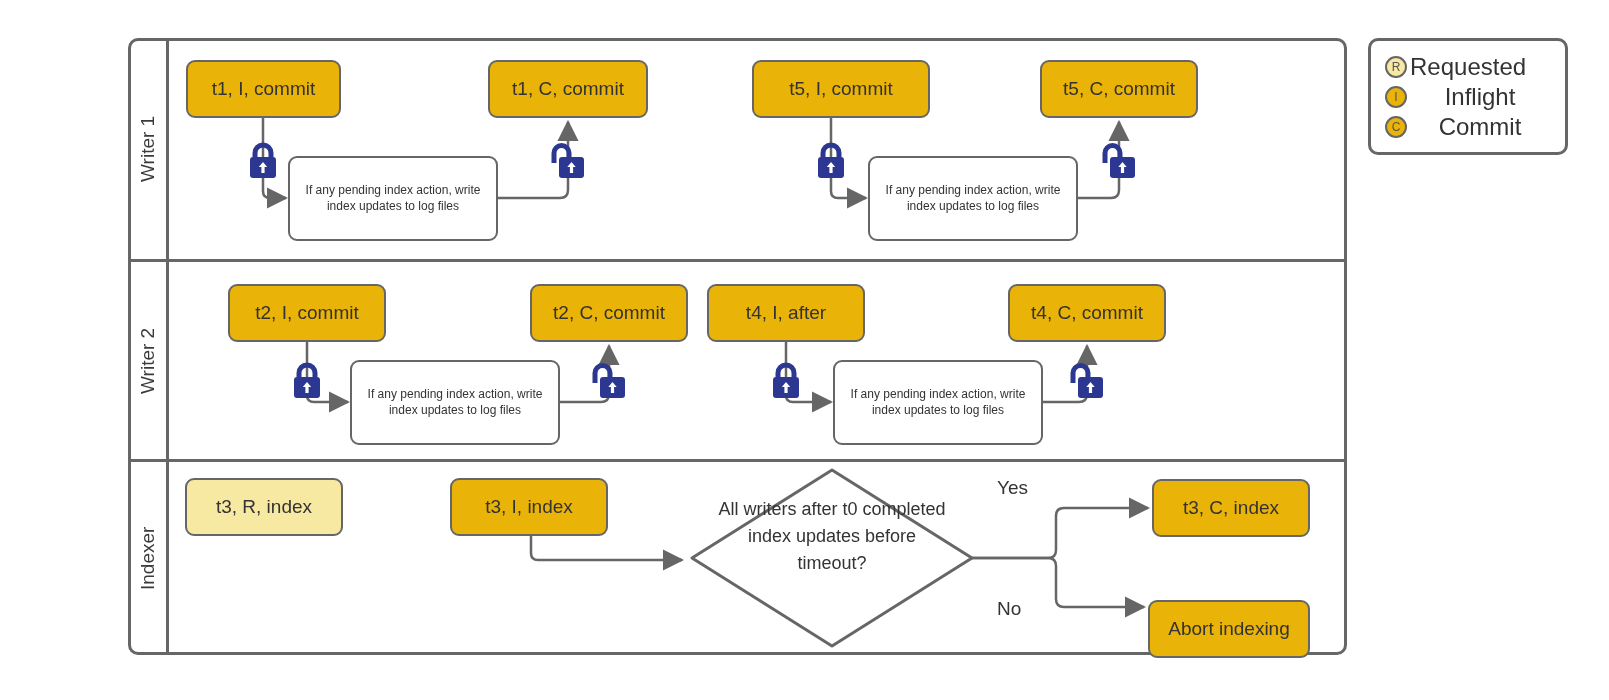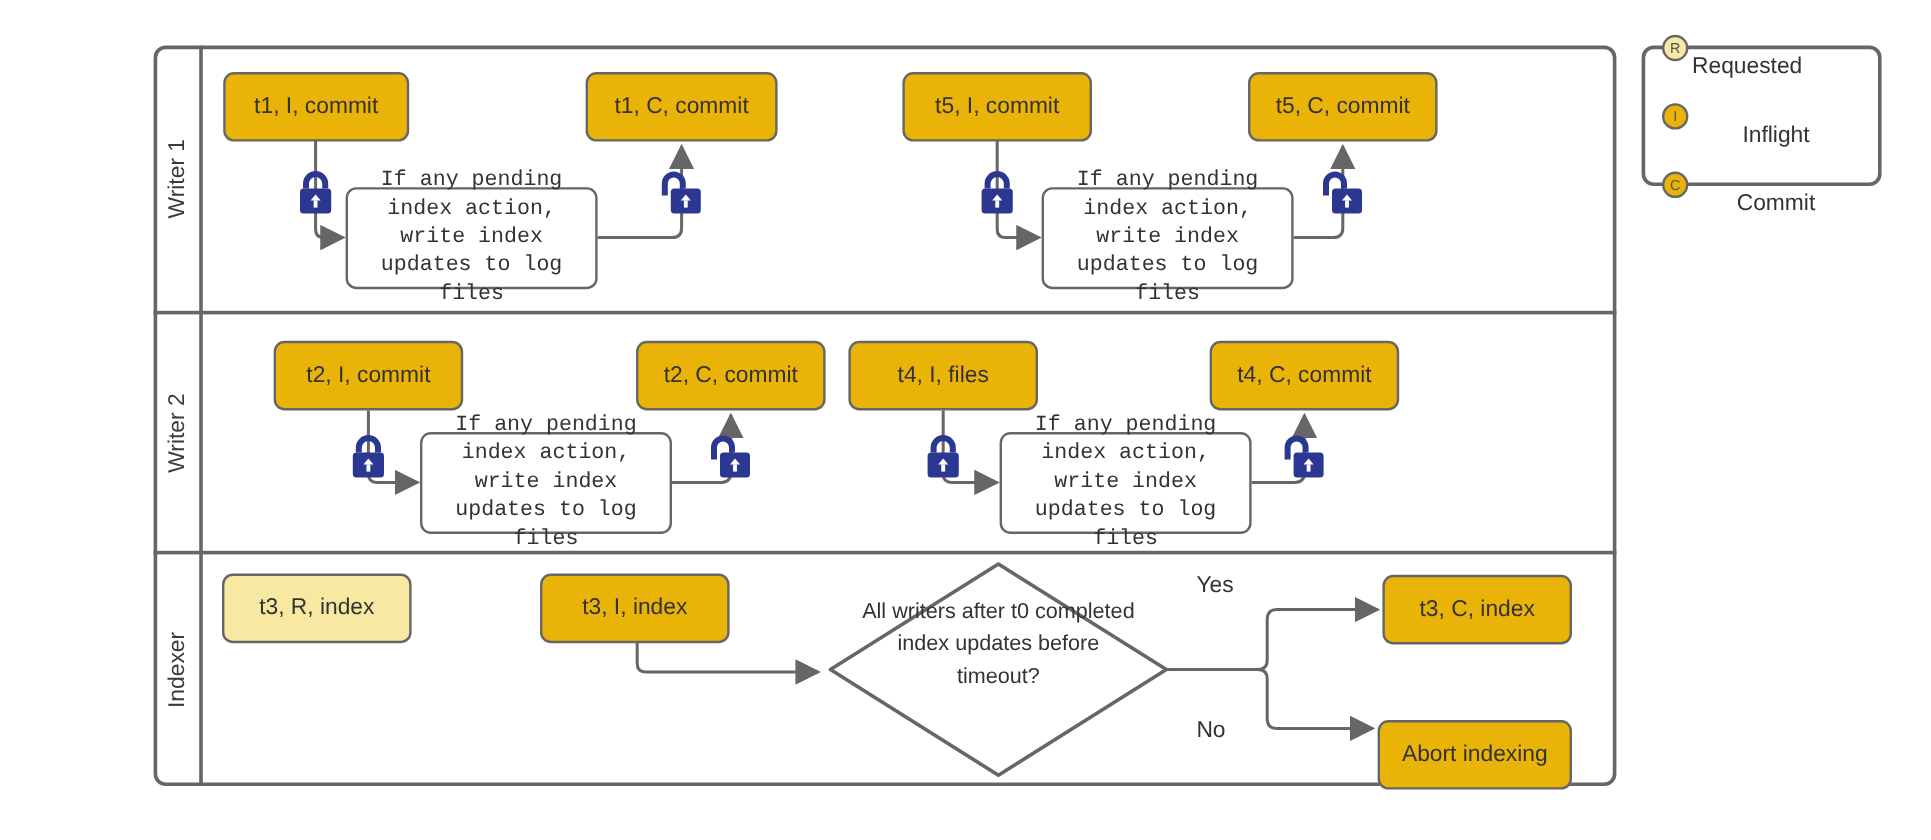--- a/index.html
+++ b/index.html
@@ -26,41 +26,41 @@
     position:absolute;display:flex;align-items:center;justify-content:center;
     border:2.5px solid #666666;border-radius:9px;box-sizing:border-box;
     font-size:19px;color:#333333;z-index:3;text-align:center;
   }
   .pink{background:#eab308;}
   .green{background:#eab308;}
   .yellow{background:#F7E8A2;}
   .process{
     position:absolute;display:flex;align-items:center;justify-content:center;
     background:#ffffff;border:2.5px solid #666666;border-radius:9px;box-sizing:border-box;
-    font-size:18px;line-height:1.33;color:#333333;z-index:3;text-align:center;padding:4px 8px;font-family:Liberation Mono, monospace;
+    font-size:12px;line-height:1.33;color:#333333;z-index:3;text-align:center;padding:4px 8px;
   }
   .svg-layer{position:absolute;left:0;top:0;z-index:2;pointer-events:none;}
   .diamond-text{
     position:absolute;left:712px;top:496px;width:240px;z-index:3;
     font-size:18px;line-height:1.5;color:#333333;text-align:center;
   }
   .branch-label{position:absolute;font-size:19px;color:#333333;z-index:3;margin-left:35px;}
   .yes{left:962px;top:477px;} .no{left:962px;top:598px;}
   
   .legend{
     position:absolute;left:1368px;top:38px;width:200px;height:117px;
     border:3px solid #666666;border-radius:10px;box-sizing:border-box;background:#fff;
     display:flex;flex-direction:column;justify-content:center;padding:6px 12px 6px 14px;z-index:2;
   }
   .legend-row{display:flex;align-items:center;margin:1px 0;}
   .legend-dot{
     width:22px;height:22px;border:2.5px solid #666666;border-radius:50%;box-sizing:border-box;
     display:flex;align-items:center;justify-content:center;font-size:12px;color:#555555;flex:none;
   }
-  .legend-label{flex:1;text-align:center;font-size:19px;color:#333333;margin-top:33px;}
+  .legend-label{flex:1;text-align:center;font-size:24px;color:#333333;}
   .legend-row.first .legend-label{text-align:left;padding-left:3px;}
 </style>
 </head>
 <body>
 
 <div class="canvas">
 
   <div class="frame"></div>
   <div class="vline"></div>
   <div class="hline l1"></div>
@@ -112,28 +112,28 @@
     <use href="#lock-closed" transform="translate(831,166)"></use>
     <use href="#lock-open" transform="translate(1122,166)"></use>
     <use href="#lock-closed" transform="translate(307,386)"></use>
     <use href="#lock-open" transform="translate(612,386)"></use>
     <use href="#lock-closed" transform="translate(786,386)"></use>
     <use href="#lock-open" transform="translate(1090,386)"></use>
   </svg>
 
   <div class="node pink" style="left:186px;top:60px;width:155px;height:58px;">t1, I, commit</div>
   <div class="node green" style="left:488px;top:60px;width:160px;height:58px;">t1, C, commit</div>
-  <div class="node pink" style="left:752px;top:60px;width:158px;height:58px;">t5, I, commit</div>
+  <div class="node pink" style="left:752px;top:60px;width:178px;height:58px;">t5, I, commit</div>
   <div class="node green" style="left:1040px;top:60px;width:158px;height:58px;">t5, C, commit</div>
   <div class="process" style="left:288px;top:156px;width:210px;height:85px;">If any pending index action, write index updates to log files</div>
   <div class="process" style="left:868px;top:156px;width:210px;height:85px;">If any pending index action, write index updates to log files</div>
 
   <div class="node pink" style="left:228px;top:284px;width:158px;height:58px;">t2, I, commit</div>
   <div class="node green" style="left:530px;top:284px;width:158px;height:58px;">t2, C, commit</div>
-  <div class="node pink" style="left:707px;top:284px;width:158px;height:58px;">t4, I, files</div>
+  <div class="node pink" style="left:707px;top:284px;width:158px;height:58px;">t4, I, after</div>
   <div class="node green" style="left:1008px;top:284px;width:158px;height:58px;">t4, C, commit</div>
   <div class="process" style="left:350px;top:360px;width:210px;height:85px;">If any pending index action, write index updates to log files</div>
   <div class="process" style="left:833px;top:360px;width:210px;height:85px;">If any pending index action, write index updates to log files</div>
 
   <div class="node yellow" style="left:185px;top:478px;width:158px;height:58px;">t3, R, index</div>
   <div class="node pink" style="left:450px;top:478px;width:158px;height:58px;">t3, I, index</div>
   <div class="node green" style="left:1152px;top:479px;width:158px;height:58px;">t3, C, index</div>
   <div class="node pink" style="left:1148px;top:578px;width:162px;height:58px;margin-top:22px;">Abort indexing</div>
 
   <div class="diamond-text">All writers after t0 completed index updates before timeout?</div>

